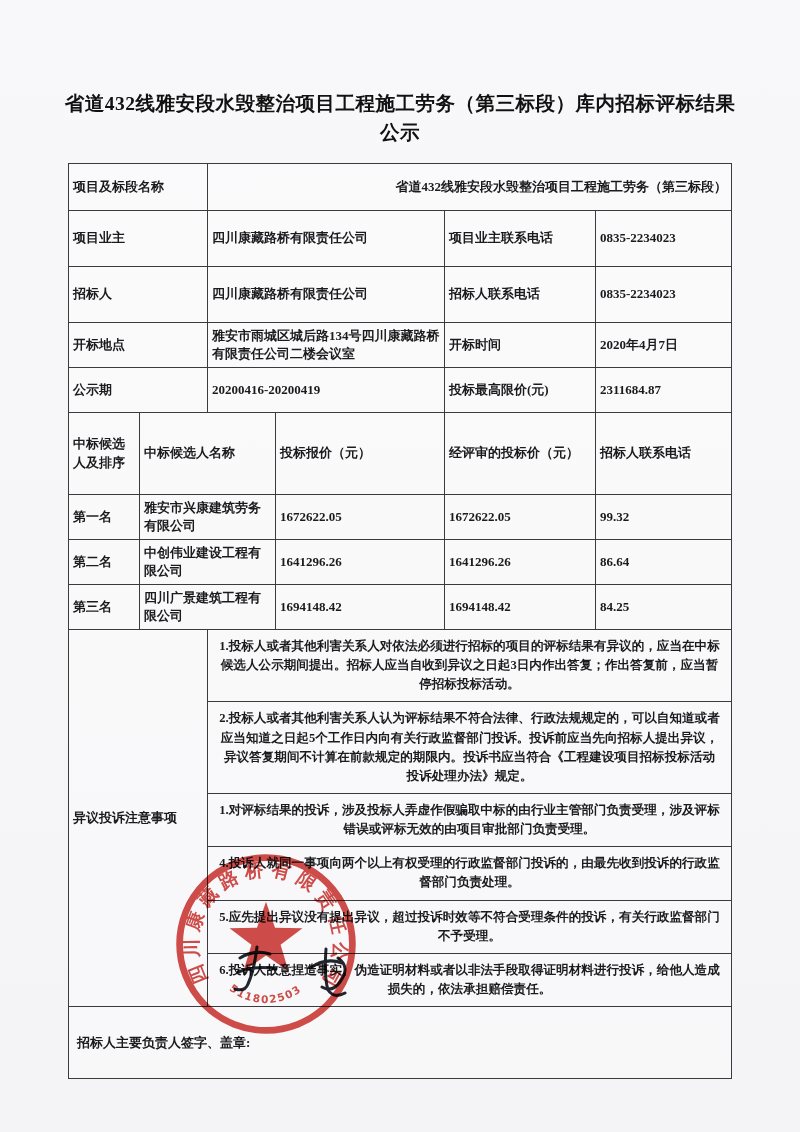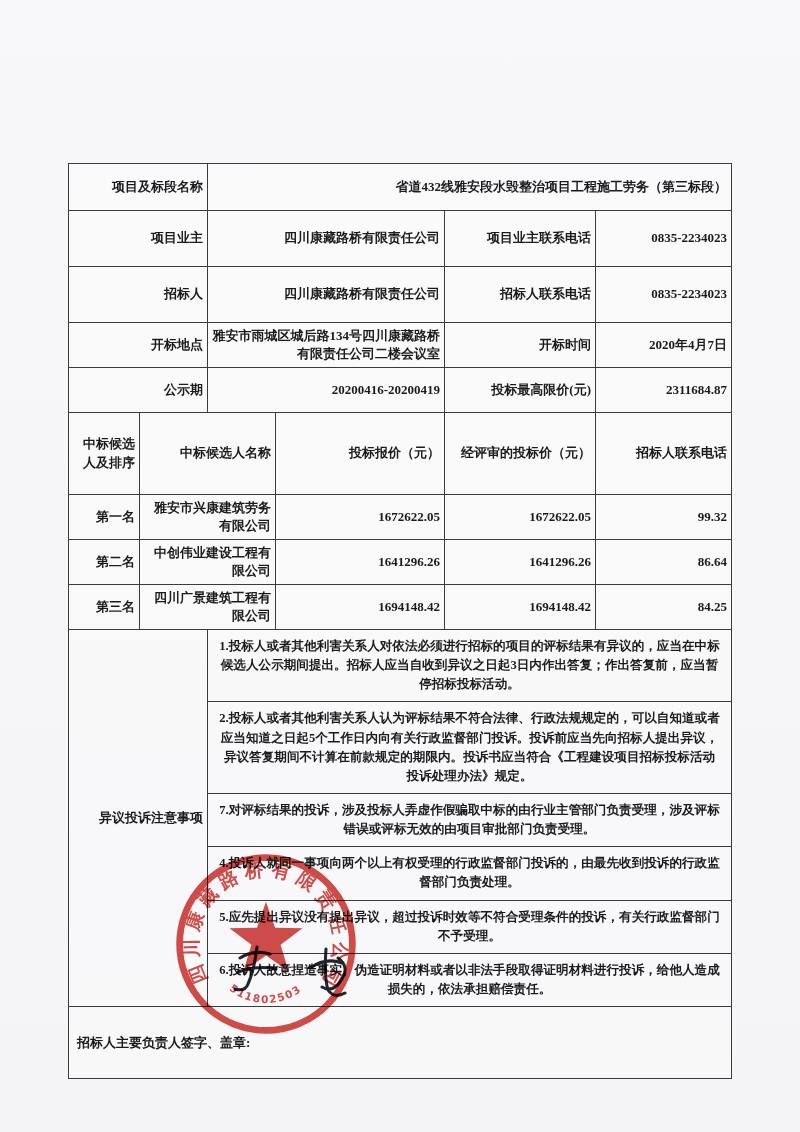--- a/index.html
+++ b/index.html
@@ -11,21 +11,21 @@
   .doc-title{
     position:absolute;top:89px;left:64px;width:672px;
     text-align:center;font-size:19.5px;font-weight:bold;line-height:29px;
     letter-spacing:.5px;color:#111;
   }
   table.main{
     position:absolute;top:163px;left:68px;width:663px;
     border-collapse:collapse;table-layout:fixed;
   }
   td{
-    border:1.6px solid #3b3b3e;vertical-align:middle;text-align:right;
+    border:1.6px solid #3b3b3e;vertical-align:middle;text-align:left;
     font-size:13px;font-weight:600;padding:2px 4px;line-height:1.4;
     background:rgba(255,255,255,.35);
     word-break:break-all;
   }
   .rh-a{height:47px}.rh-b{height:56px}.rh-c{height:45px}
   .rh-head{height:82px}.rh-cand{height:45px}
   .rh-n1{height:68px}.rh-n2{height:84px}.rh-n3{height:45px}
   .rh-n4{height:46px}.rh-n5{height:45px}.rh-n6{height:45px}
   .rh-sig{height:72px}
   td.val-left{text-align:right;padding-left:14px;}
@@ -40,20 +40,21 @@
   .sign-svg{
     position:absolute;left:226px;top:938px;width:160px;height:72px;
     mix-blend-mode:multiply;pointer-events:none;
   }
 </style>
 </head>
 <body>
 
 <div class="page">
 
+  <div class="doc-title">省道432线雅安段水毁整治项目工程施工劳务（第三标段）库内招标评标结果公示</div>
 
   <table class="main">
     <colgroup>
       <col style="width:71px">
         <col style="width:68px">
         <col style="width:68px">
       <col style="width:169px">
         <col style="width:151px">
         <col style="width:136px">
     </colgroup>
@@ -123,21 +124,21 @@
       </tr>
 
       <tr class="rh-n1">
         <td colspan="2" rowspan="6">异议投诉注意事项</td>
         <td colspan="4" class="notice-cell">1.投标人或者其他利害关系人对依法必须进行招标的项目的评标结果有异议的，应当在中标候选人公示期间提出。招标人应当自收到异议之日起3日内作出答复；作出答复前，应当暂停招标投标活动。</td>
       </tr>
       <tr class="rh-n2">
         <td colspan="4" class="notice-cell">2.投标人或者其他利害关系人认为评标结果不符合法律、行政法规规定的，可以自知道或者应当知道之日起5个工作日内向有关行政监督部门投诉。投诉前应当先向招标人提出异议，异议答复期间不计算在前款规定的期限内。投诉书应当符合《工程建设项目招标投标活动投诉处理办法》规定。</td>
       </tr>
       <tr class="rh-n3">
-        <td colspan="4" class="notice-cell">7.对评标结果的投诉，涉及投标人弄虚作假骗取中标的由行业主管部门负责受理，涉及评标错误或评标无效的由项目审批部门负责受理。</td>
+        <td colspan="4" class="notice-cell">1.对评标结果的投诉，涉及投标人弄虚作假骗取中标的由行业主管部门负责受理，涉及评标错误或评标无效的由项目审批部门负责受理。</td>
       </tr>
       <tr class="rh-n4">
         <td colspan="4" class="notice-cell">4.投诉人就同一事项向两个以上有权受理的行政监督部门投诉的，由最先收到投诉的行政监督部门负责处理。</td>
       </tr>
       <tr class="rh-n5">
         <td colspan="4" class="notice-cell">5.应先提出异议没有提出异议，超过投诉时效等不符合受理条件的投诉，有关行政监督部门不予受理。</td>
       </tr>
       <tr class="rh-n6">
         <td colspan="4" class="notice-cell">6.投诉人故意捏造事实、伪造证明材料或者以非法手段取得证明材料进行投诉，给他人造成损失的，依法承担赔偿责任。</td>
       </tr>

